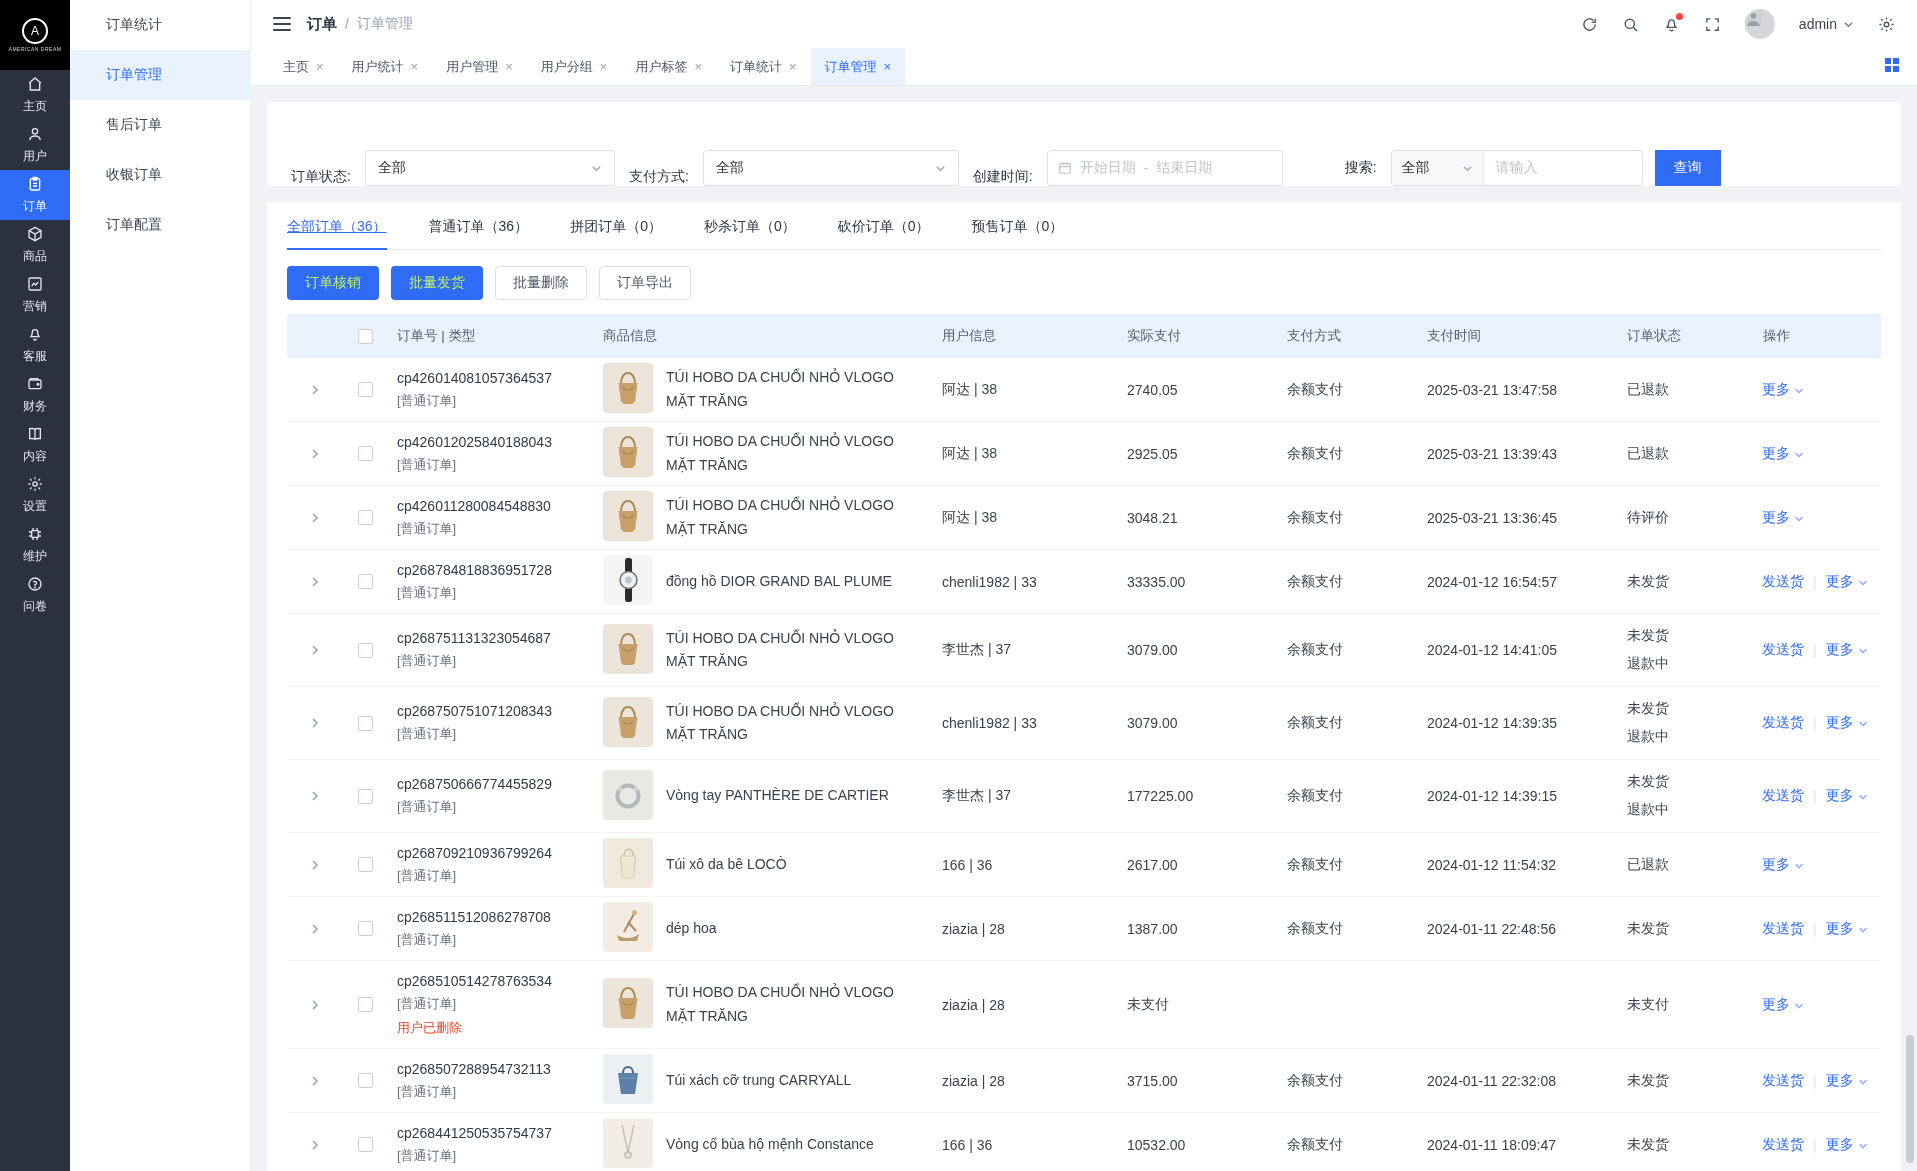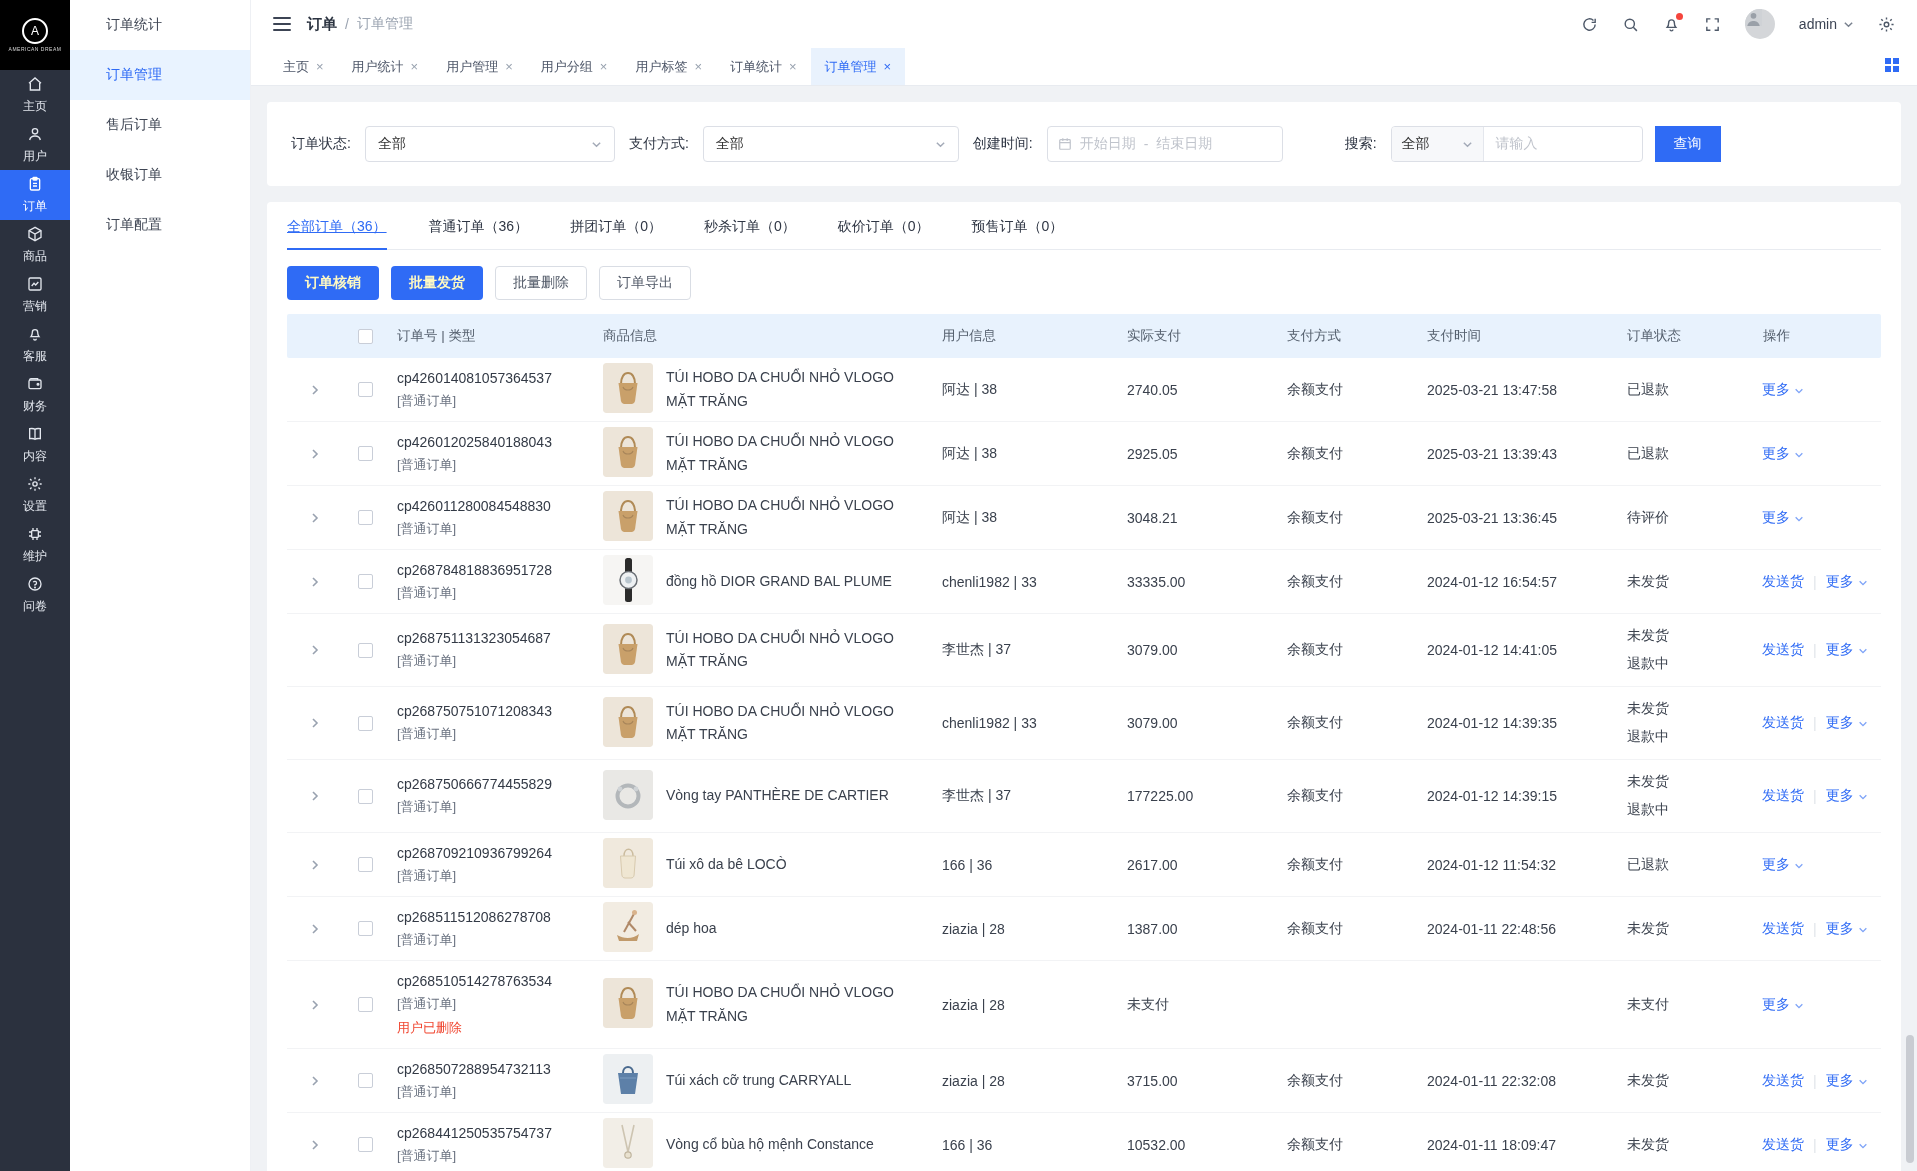--- a/index.html
+++ b/index.html
@@ -51,21 +51,21 @@
   .tab .x { color:#97a1ae; font-size:13px; }
   .tab.active { background:#e9f2fd; color:#2f6bf5; }
   .tab.active .x { color:#2f6bf5; }
   .tabbar-grid { margin-left:auto; align-self:center; margin-right:10px; cursor:pointer; }
 
   
   .content { flex:1; background:#f0f2f5; padding:16px 16px 0; overflow:hidden; position:relative; }
   .card { background:#fff; border-radius:4px; }
 
   
-  .filter-card { height:84px; padding:0 24px; display:flex; align-items:center; margin-bottom:16px; }
+  .filter-card { height:84px; padding:0 24px; display:flex; align-items:flex-end; margin-bottom:16px; }
   .f-label { font-size:14px; color:#2f3644; margin-right:14px; white-space:nowrap; }
   .select { height:36px; border:1px solid #dcdfe6; border-radius:4px; display:flex; align-items:center;
           padding:0 12px; font-size:14px; color:#333; cursor:pointer; background:#fff; }
   .select .sel-val { flex:1; }
   .select svg { width:11px; height:11px; color:#a4abb8; }
   .sel-status { width:250px; margin-right:14px; }
   .sel-pay { width:256px; margin-right:14px; }
   .daterange { width:236px; height:36px; border:1px solid #dcdfe6; border-radius:4px; display:flex;
           align-items:center; padding:0 10px; gap:8px; color:#c0c4cc; font-size:14px; background:#fff; }
   .daterange svg { width:14px; height:14px; flex:none; }
@@ -80,21 +80,21 @@
 
   
   .table-card { padding:0 20px 20px; }
   .order-tabs { display:flex; gap:42px; border-bottom:1px solid #e8ebf0; padding-top:16px; }
   .order-tab { padding-bottom:13px; font-size:14px; color:#2f3644; cursor:pointer; position:relative; }
   .order-tab.active { color:#2f6bf5;text-decoration:underline; }
   .order-tab.active::after { content:""; position:absolute; left:0; right:0; bottom:-1px; height:2px; background:#2f6bf5; }
 
   .toolbar { padding:16px 0 14px; display:flex; gap:12px; }
   .btn { height:34px; padding:0 17px; border-radius:4px; font-size:14px; cursor:pointer; border:1px solid transparent; }
-  .btn.primary { background:#2f6bf5; color:#fef9c3;font-weight:bold; }
+  .btn.primary { background:#2f6bf5; color:#bef264; }
   .btn.plain { background:#fff; border-color:#d9dde4; color:#525a68; }
 
   :root { --tcols: 56px 44px 216px 330px 185px 160px 140px 200px 135px minmax(0,1fr); }
   .thead { display:grid; grid-template-columns:var(--tcols); height:44px; align-items:center;
           background:#e8f2fd; color:#55606e; font-size:13.5px; border-radius:2px; }
   .trow { display:grid; grid-template-columns:var(--tcols); align-items:center; min-height:64px;
           border-bottom:1px solid #f2f3f5; font-size:14px; color:#3a414d; background:#fff; }
   .trow-tall { min-height:73px; }
   .trow-xtall { min-height:88px; }
   .cell { padding-left:9px; }

